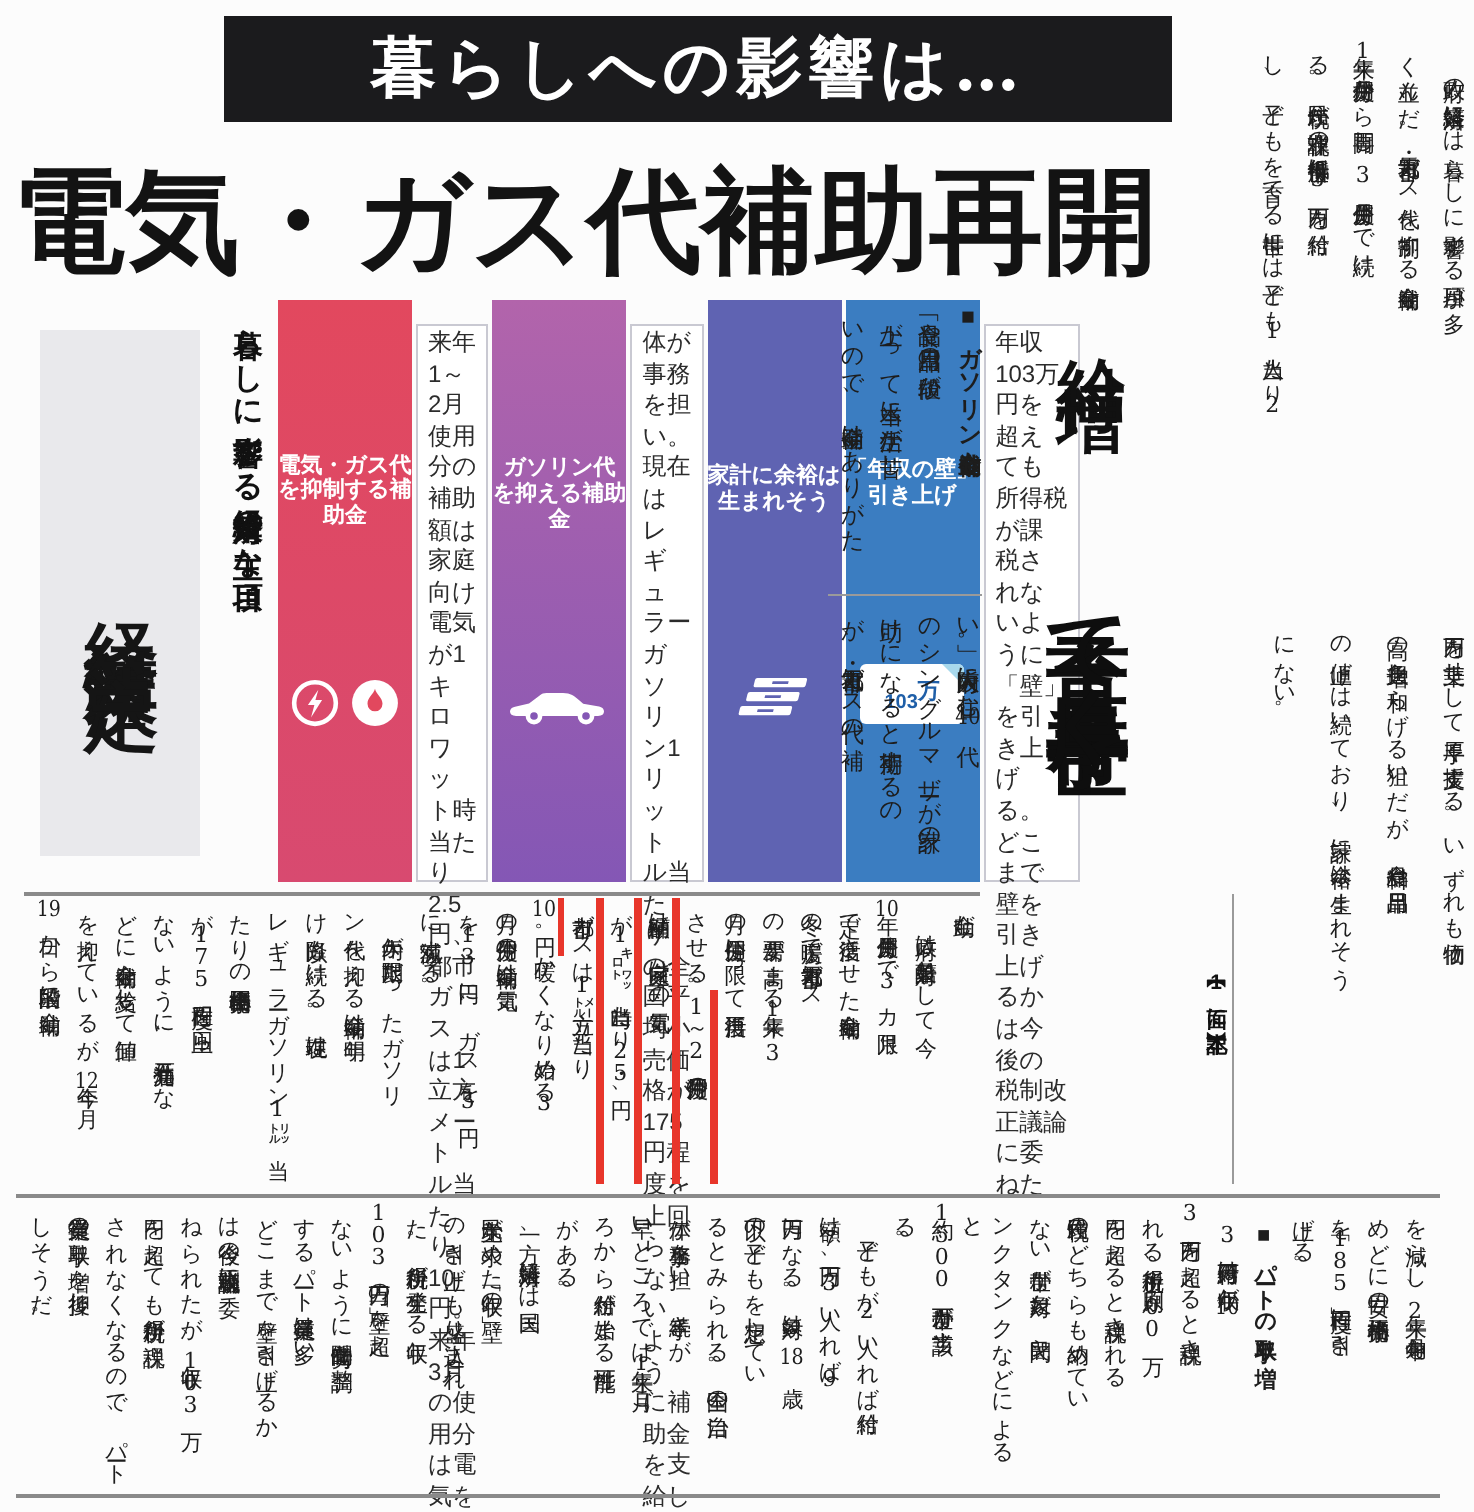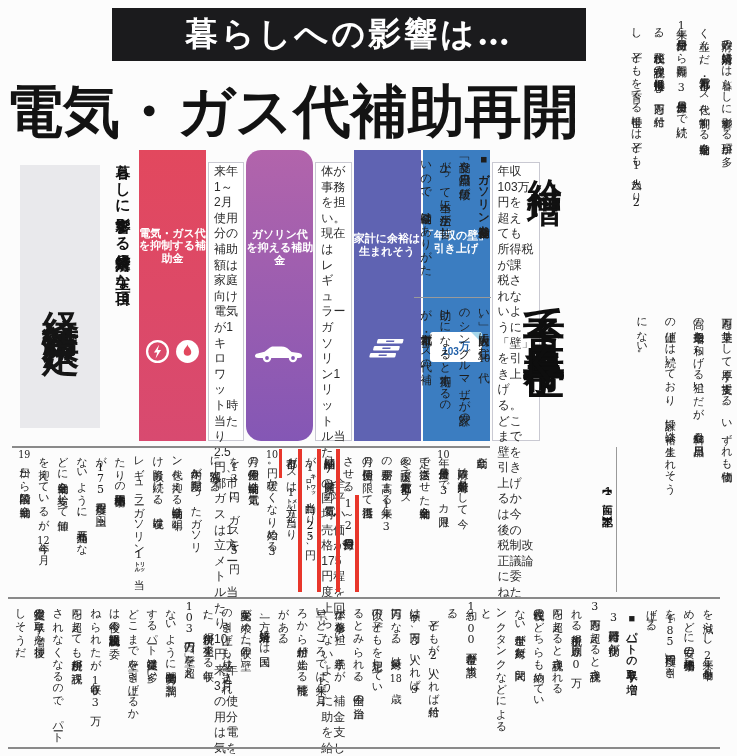--- a/index.html
+++ b/index.html
@@ -55,21 +55,21 @@
   
   .ig{position:absolute;left:113px;top:150px;width:293px;height:291px;}
   .ig-title{position:absolute;left:0;top:3px;height:286px;writing-mode:vertical-rl;
             font-weight:bold;font-size:15px;letter-spacing:0.5px;color:#111;}
   .ig-rows{position:absolute;left:26px;top:0;right:0;bottom:0;display:flex;flex-direction:row;gap:2px;}
   .ig-row{display:flex;gap:2px;}
   .ig-row.r0{flex:0 0 80px;} .ig-row.r1{flex:0 0 83px;} .ig-row.r2{flex:0 0 56px;} .ig-row.r3{flex:0 0 70px;}
   .ig-label{flex:0 0 67px;display:flex;flex-direction:column;align-items:center;justify-content:space-evenly;
             color:#fff;font-weight:bold;font-size:11px;line-height:1.15;text-align:center;padding:2px 0;}
   .l0{background:linear-gradient(180deg,var(--accent-red),#d84a70);}
-  .l1{background:linear-gradient(180deg,var(--purple-top),var(--purple-bottom));border-radius:15px;}
+  .l1{background:linear-gradient(180deg,var(--purple-top),var(--purple-bottom));}
   .l2{background:var(--indigo);}
   .l3{background:var(--blue);}
   .ig-text{flex:1;background:#fff;border:1px solid #c9c9d2;font-size:12px;line-height:1.3;
            color:#2b2b2b;padding:1px 5px;margin-top:12px;}
   .ig-icons{display:flex;gap:5px;align-items:center;}
   .badge{position:relative;width:52px;height:30px;background:#fff;border-radius:3px;overflow:hidden;
          display:flex;align-items:center;justify-content:center;}
   .badge::after{content:"";position:absolute;top:0;right:0;width:0;height:0;
                 border-top:11px solid var(--badge-fold);border-left:11px solid transparent;}
   .badge .num{color:var(--badge-text);font-weight:bold;font-size:10px;line-height:1;margin-top:11px;}

